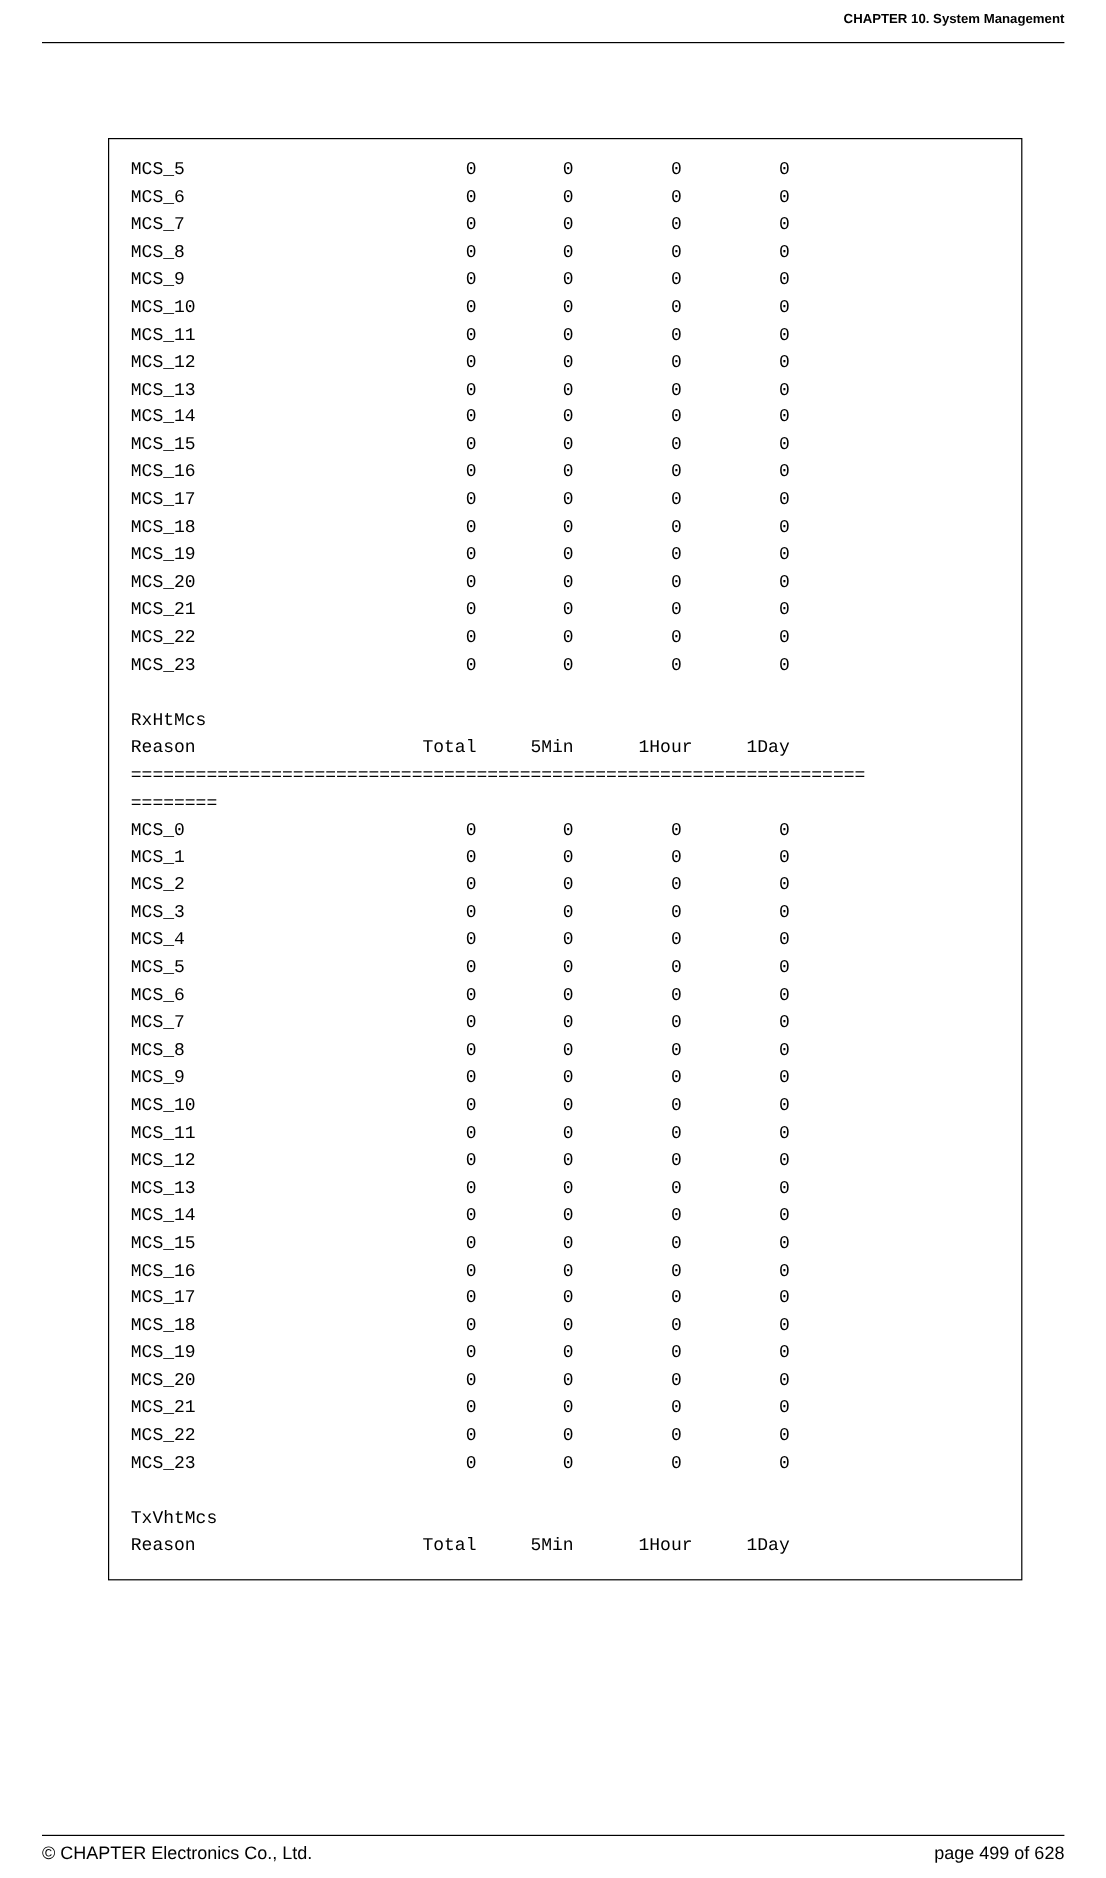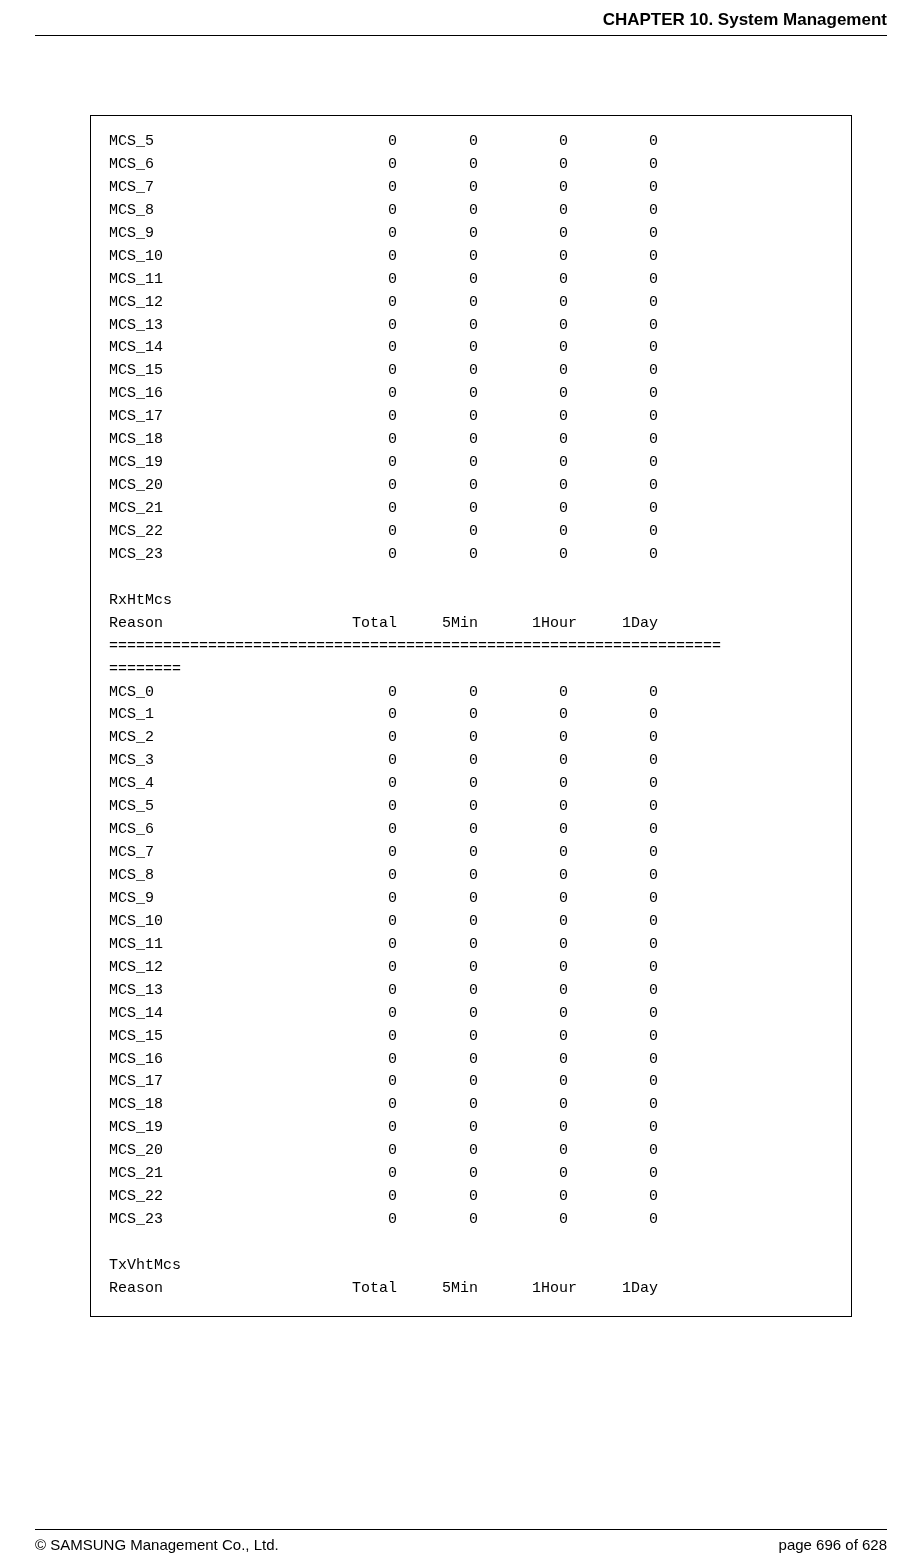--- a/index.html
+++ b/index.html
@@ -11,21 +11,21 @@
       width: 922px;
       height: 1565px;
       background: #ffffff;
       font-family: Arial, sans-serif;
       position: relative;
     }
     .header {
       position: absolute;
       top: 10px;
       right: 35px;
-      font-size: 17px;
+      font-size: 11px;
       font-weight: bold;
       color: #000;
     }
     .header-line {
       position: absolute;
       top: 35px;
       left: 35px;
       right: 35px;
       border-top: 1.5px solid #000;
     }
@@ -120,14 +120,14 @@
 MCS_19                         0        0         0         0
 MCS_20                         0        0         0         0
 MCS_21                         0        0         0         0
 MCS_22                         0        0         0         0
 MCS_23                         0        0         0         0
 
 TxVhtMcs
 Reason                     Total     5Min      1Hour     1Day</div>
 
 <div class="footer-line"></div>
-<div class="footer-left">© SAMSUNG Management Co., Ltd.</div>
-<div class="footer-right">page 696 of 628</div>
+<div class="footer-left">© CHAPTER Electronics Co., Ltd.</div>
+<div class="footer-right">page 499 of 628</div>
 
 </body></html>

